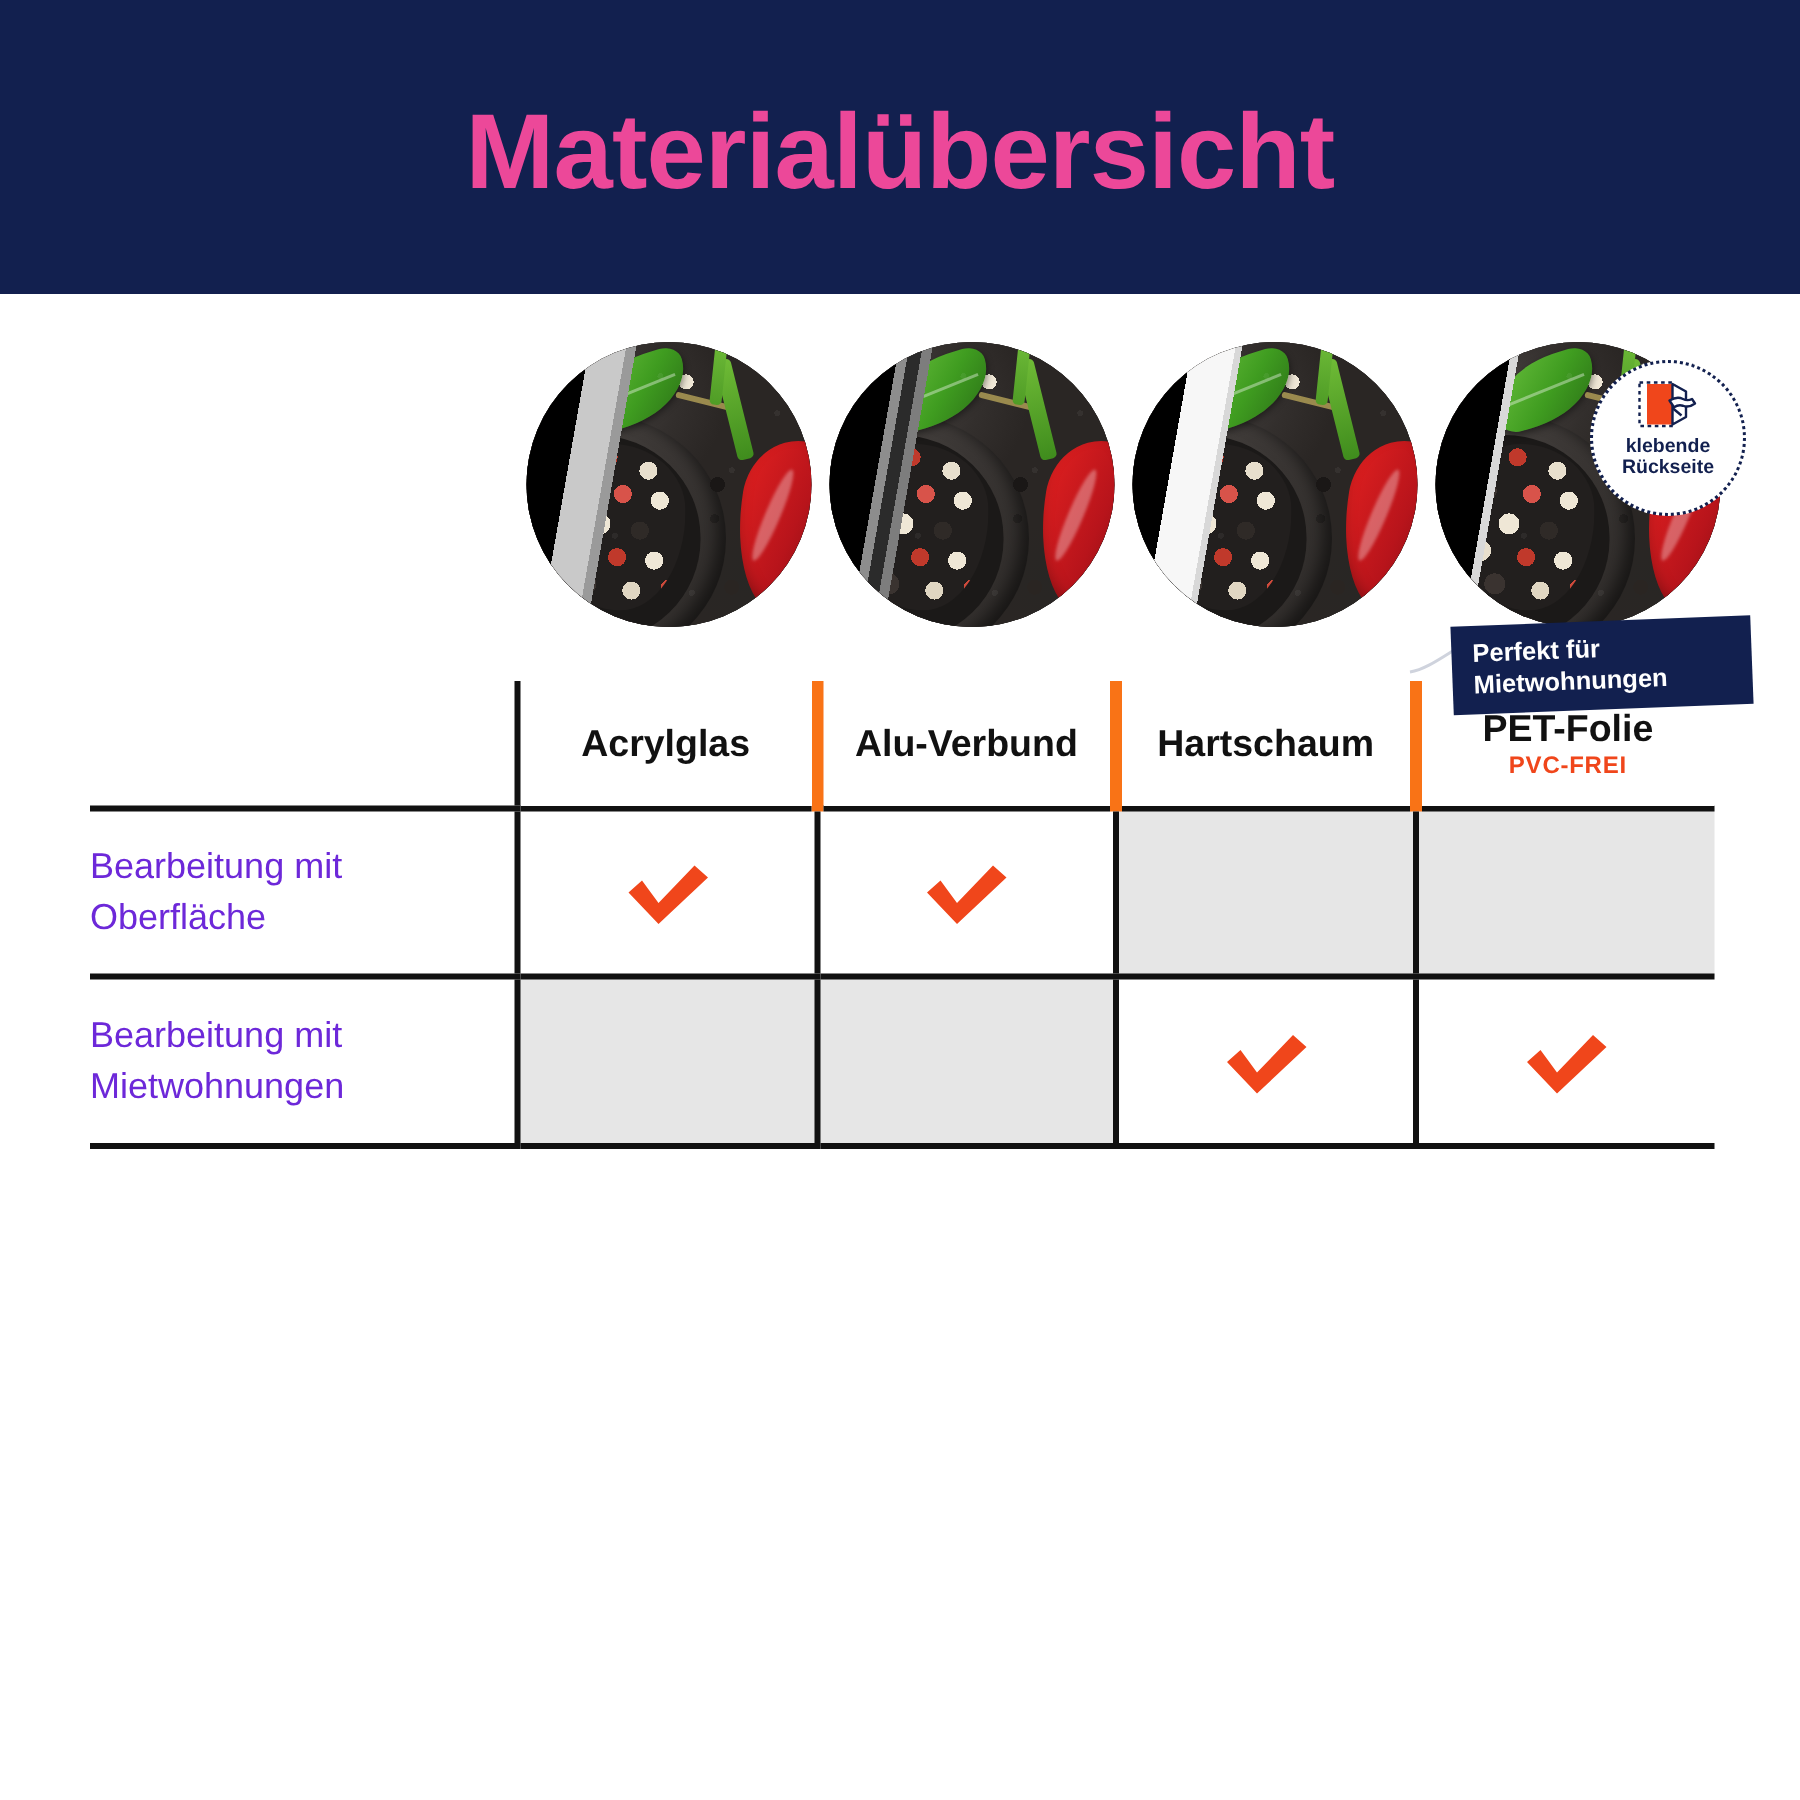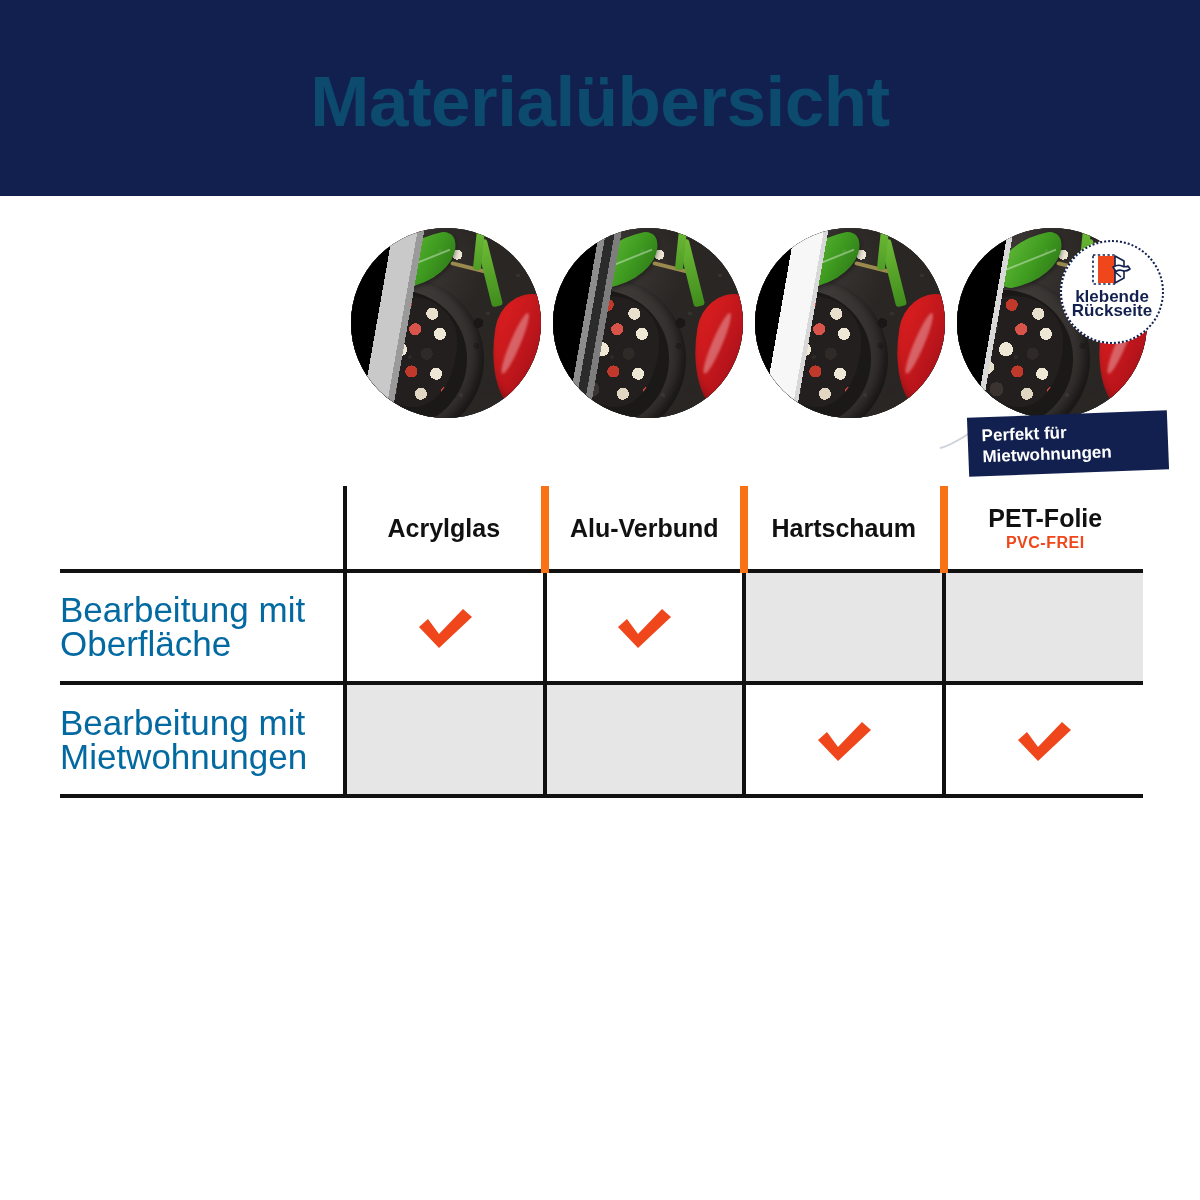--- a/index.html
+++ b/index.html
@@ -32,21 +32,21 @@
   }
   .header-title {
     position: absolute;
     left: 0;
     top: 0;
     width: 1200px;
     height: 196px;
     display: flex;
     align-items: center;
     justify-content: center;
-    color: #0c4a6e;
+    color: #ec4899;
     font-family: "Liberation Sans", sans-serif;
     font-weight: bold;
     font-size: 71px;
     letter-spacing: -0.5px;
     line-height: 1;
     padding-top: 6px;
     box-sizing: border-box;
     white-space: nowrap;
   }
 
@@ -290,21 +290,21 @@
   }
   .badge-icon {
     width: 42px;
     height: 34px;
     position: relative;
     margin-bottom: 3px;
   }
   .badge-text {
     font-family: "Liberation Sans", sans-serif;
     font-weight: bold;
-    font-size: 17px;
+    font-size: 13px;
     line-height: 14px;
     color: #12204f;
     text-align: center;
   }
 
   
   .ribbon {
     position: absolute;
     left: 968px;
     top: 414px;
@@ -326,21 +326,21 @@
     top: 424px;
     width: 44px;
     height: 28px;
     z-index: 5;
   }
 
   
   .table-wrap {
     position: absolute;
     left: 60px;
-    top: 486px;
+    top: 454px;
     width: 1083px;
     height: 625px;
   }
   table.matrix {
     border-collapse: collapse;
     table-layout: fixed;
     width: 1083px;
   }
   table.matrix col.c-label { width: 285px; }
   table.matrix col.c-mat   { width: 199.5px; }
@@ -380,22 +380,22 @@
     font-size: 16px;
     letter-spacing: 0.5px;
     color: #f0461b;
     line-height: 19px;
     margin-top: 1px;
   }
 
   
   .row-label {
     font-family: "Liberation Sans", sans-serif;
-    font-size: 35px;
-    color: #0369a1;
+    font-size: 24px;
+    color: #6d28d9;
     line-height: 34px;
     padding-left: 18px;
     border-bottom: 4px solid #111111;
     background: #ffffff;
   }
   .row-label.last { border-bottom: none; }
 
   .cell {
     border-left: 4px solid #111111;
     border-bottom: 4px solid #111111;

